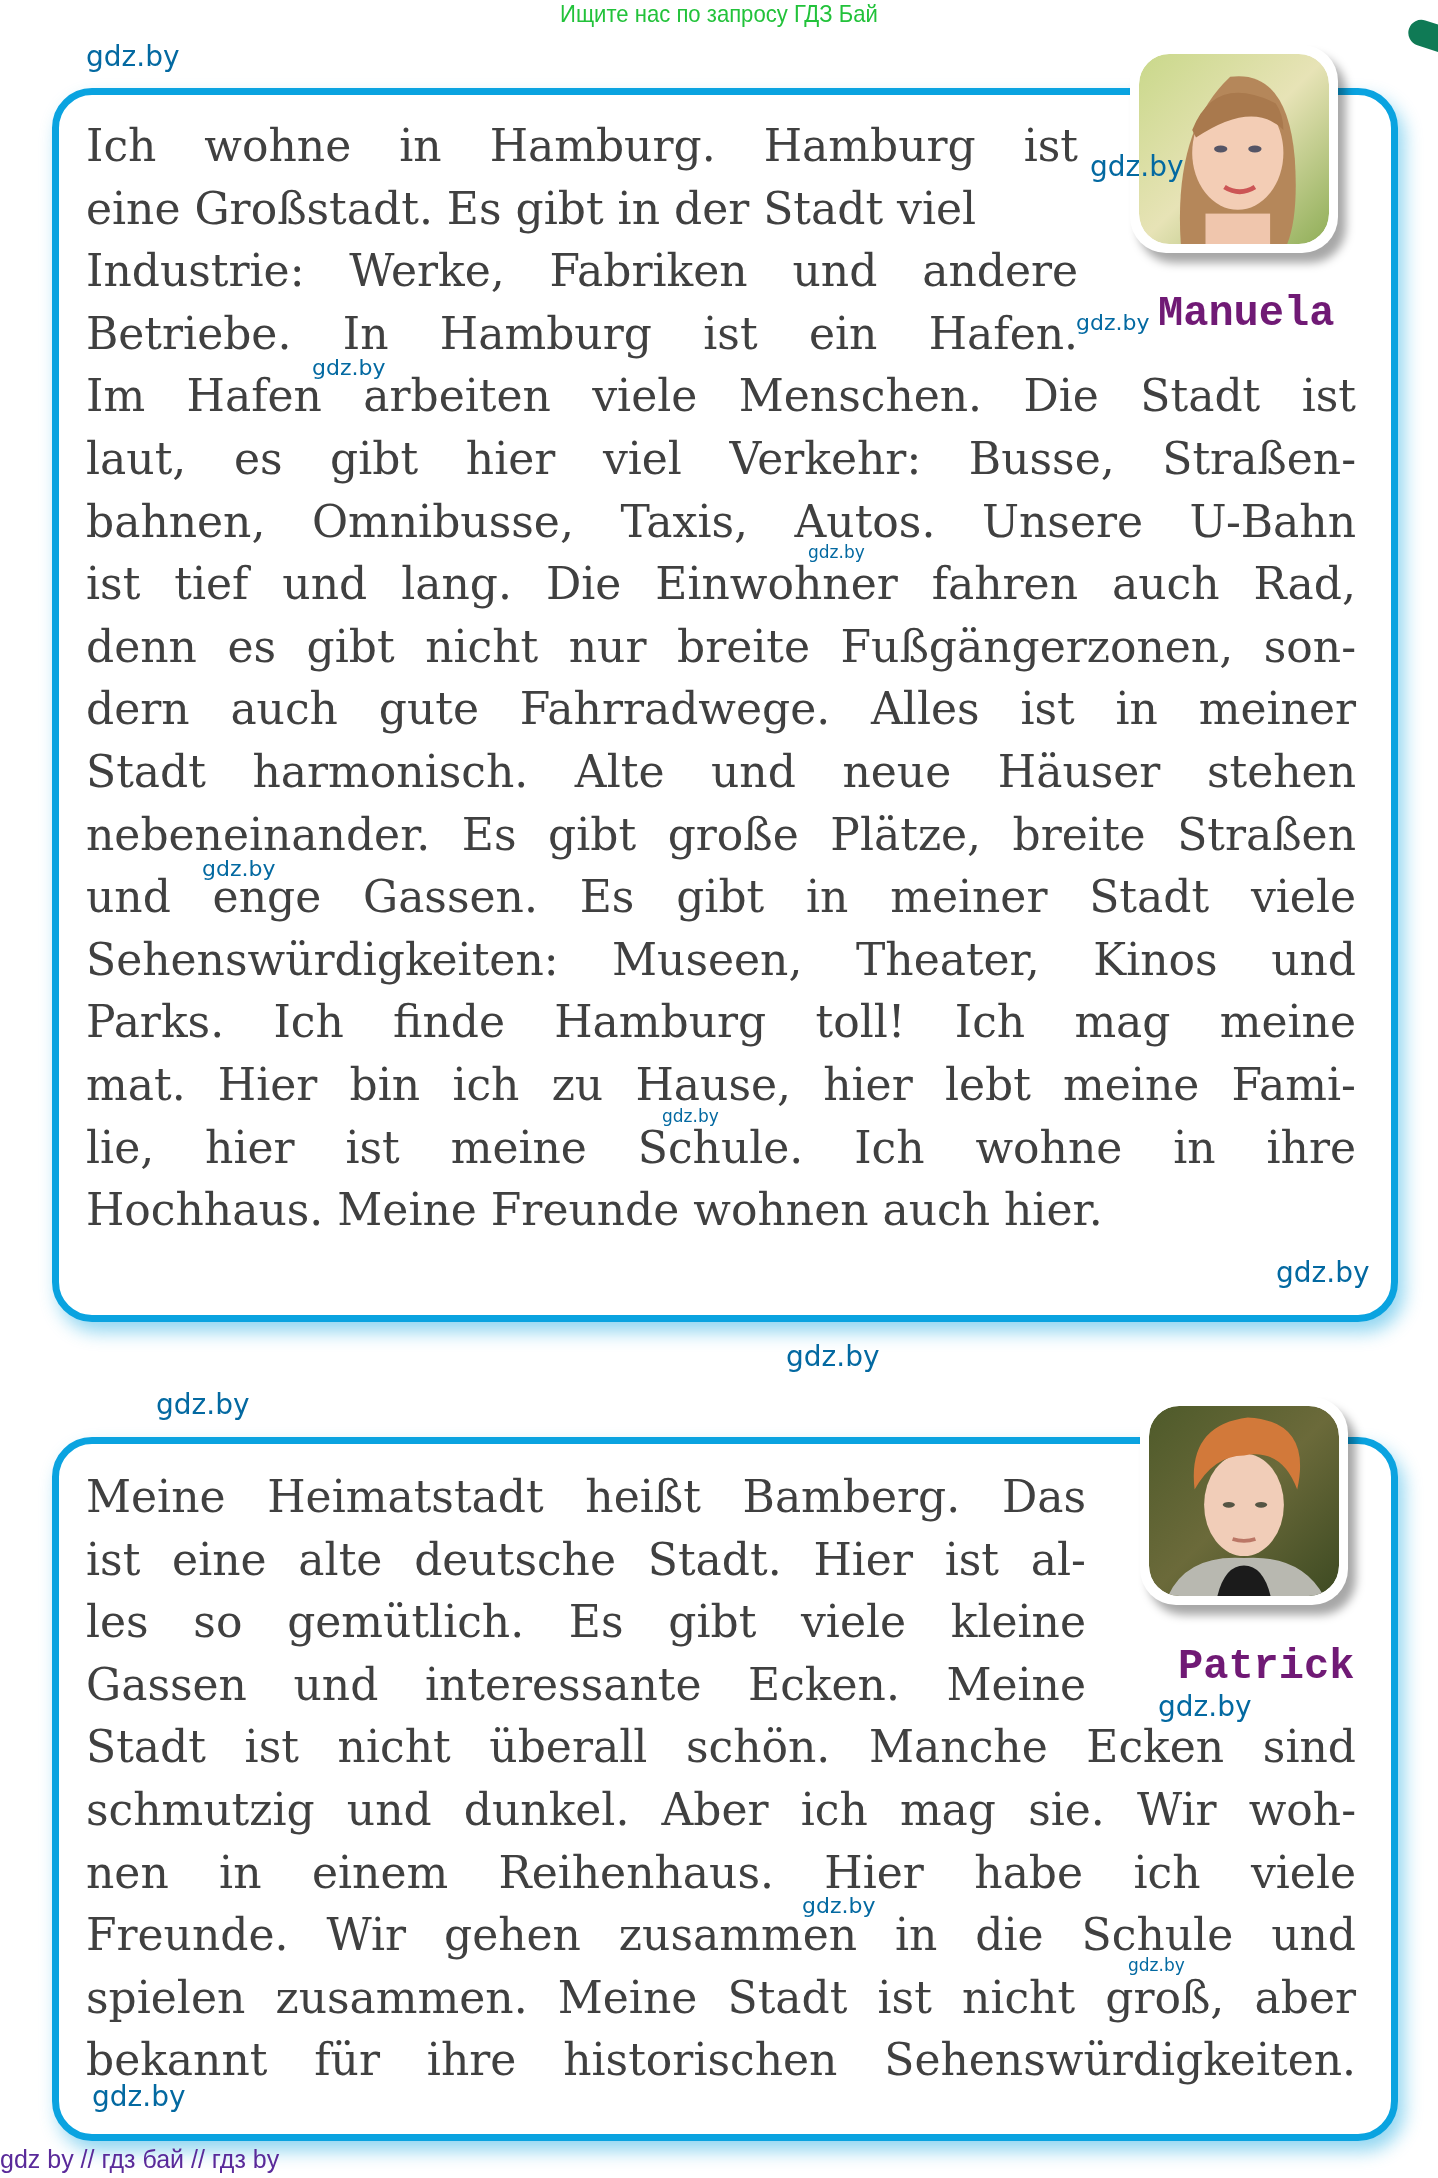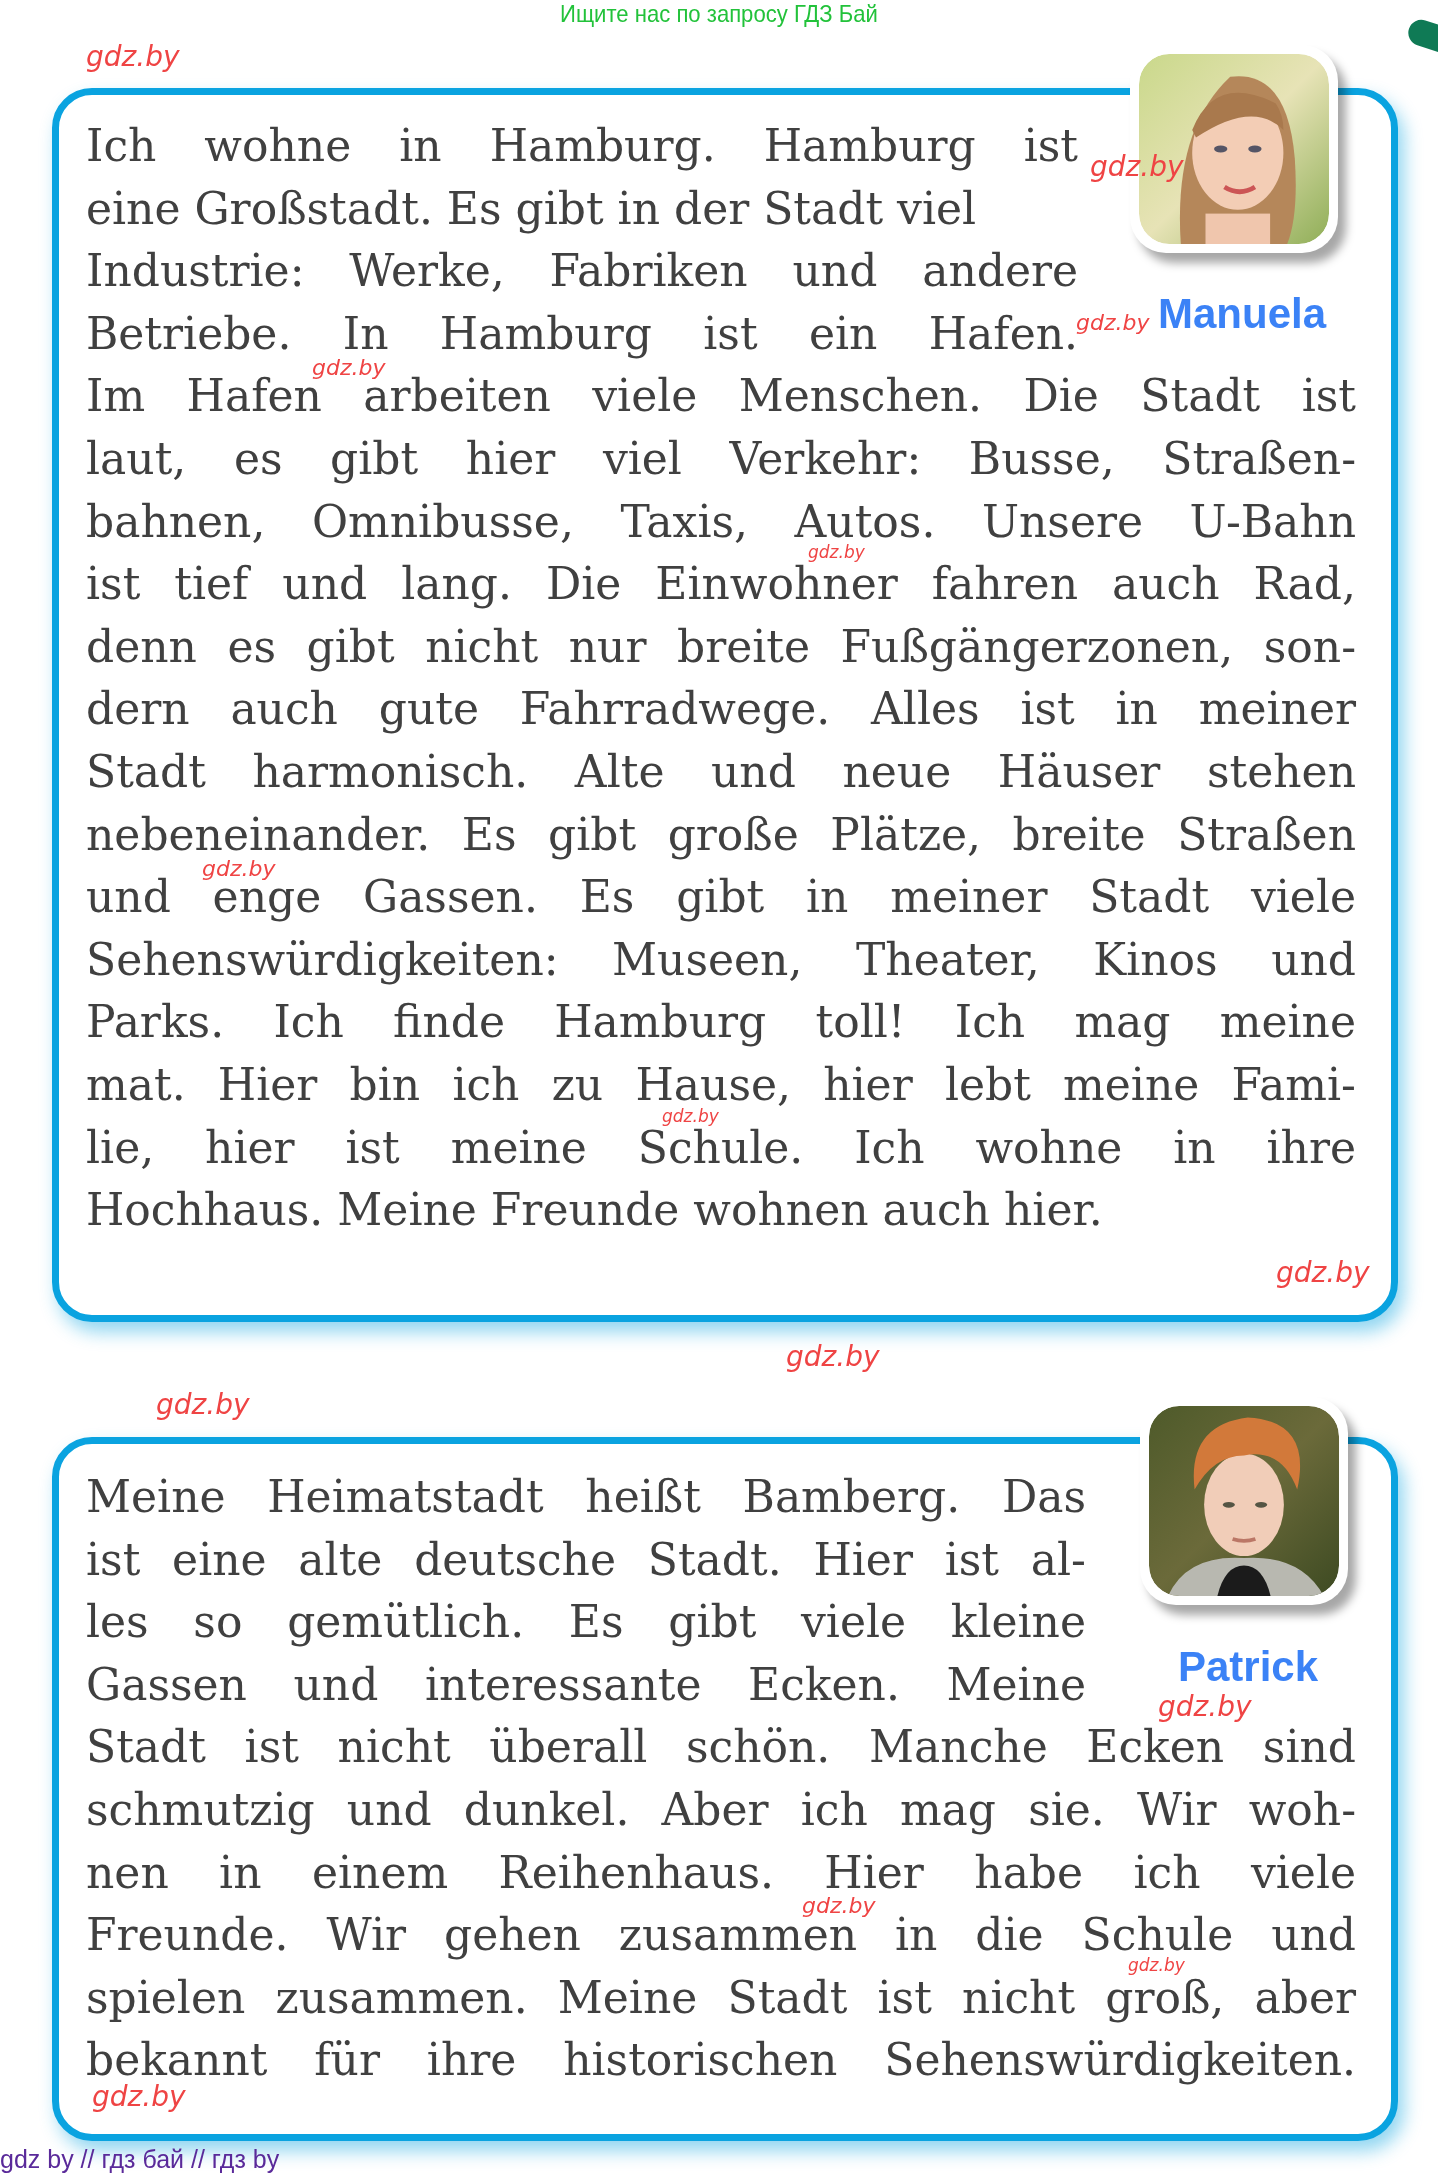--- a/index.html
+++ b/index.html
@@ -1,29 +1,29 @@
 <!DOCTYPE html>
 <html><head>
 <meta charset="utf-8">
 <style>
   html, body { margin:0; padding:0; }
   body { width:1438px; height:2178px; background:#ffffff; position:relative; overflow:hidden; font-family:"Liberation Sans", sans-serif; }
   .top-banner { position:absolute; left:0; width:1438px; top:0; text-align:center; color:#22c23a; font-size:24px; font-family:"Liberation Sans", sans-serif; transform:scaleX(0.92); }
-  .wm { position:absolute; color:#ef4444; font-family:"DejaVu Sans", sans-serif; white-space:nowrap;font-style:italic; }
+  .wm { position:absolute; color:#0369a1; font-family:"DejaVu Sans", sans-serif; white-space:nowrap; }
   .wm.lg { font-size:28px; }
   .wm.md { font-size:22px; }
   .wm.sm { font-size:17px; }
   .box { position:absolute; border:7px solid #0aa3e0; border-radius:40px; background:#fff;
          box-shadow: 6px 10px 18px rgba(10,163,224,0.45); }
   .text { position:absolute; font-family:"DejaVu Serif", serif; font-size:44px; line-height:62.6px; color:#404040; }
   .line { display:block; text-align:justify; text-align-last:justify; white-space:nowrap; height:62.6px; }
   .line.last { text-align-last:left; }
   .photo-frame { position:absolute; background:#fff; border-radius:36px; box-shadow: 8px 10px 10px rgba(0,0,0,0.35); padding:9px; }
   .photo { width:100%; height:100%; border-radius:30px; }
-  .name { position:absolute; font-family:Liberation Sans, sans-serif; font-weight:bold; font-size:42px; color:#3b82f6; }
+  .name { position:absolute; font-family:Liberation Mono, monospace; font-weight:bold; font-size:42px; color:#701a75; }
   .corner-tab { position:absolute; right:-10px; top:22px; width:40px; height:26px; background:#0f7a55; border-radius:20px 0 0 20px; transform:rotate(18deg); }
   .footer { position:absolute; left:0; width:1438px; top:2145px; color:#5a2a9a; font-size:25px; font-family:"Liberation Sans", sans-serif; }
 </style>
 </head>
 <body>
 
 <div class="top-banner">Ищите нас по запросу ГДЗ Бай</div>
 <div class="corner-tab"></div>
 
 <div class="wm lg" style="left:86px;top:40px;">gdz.by</div>

